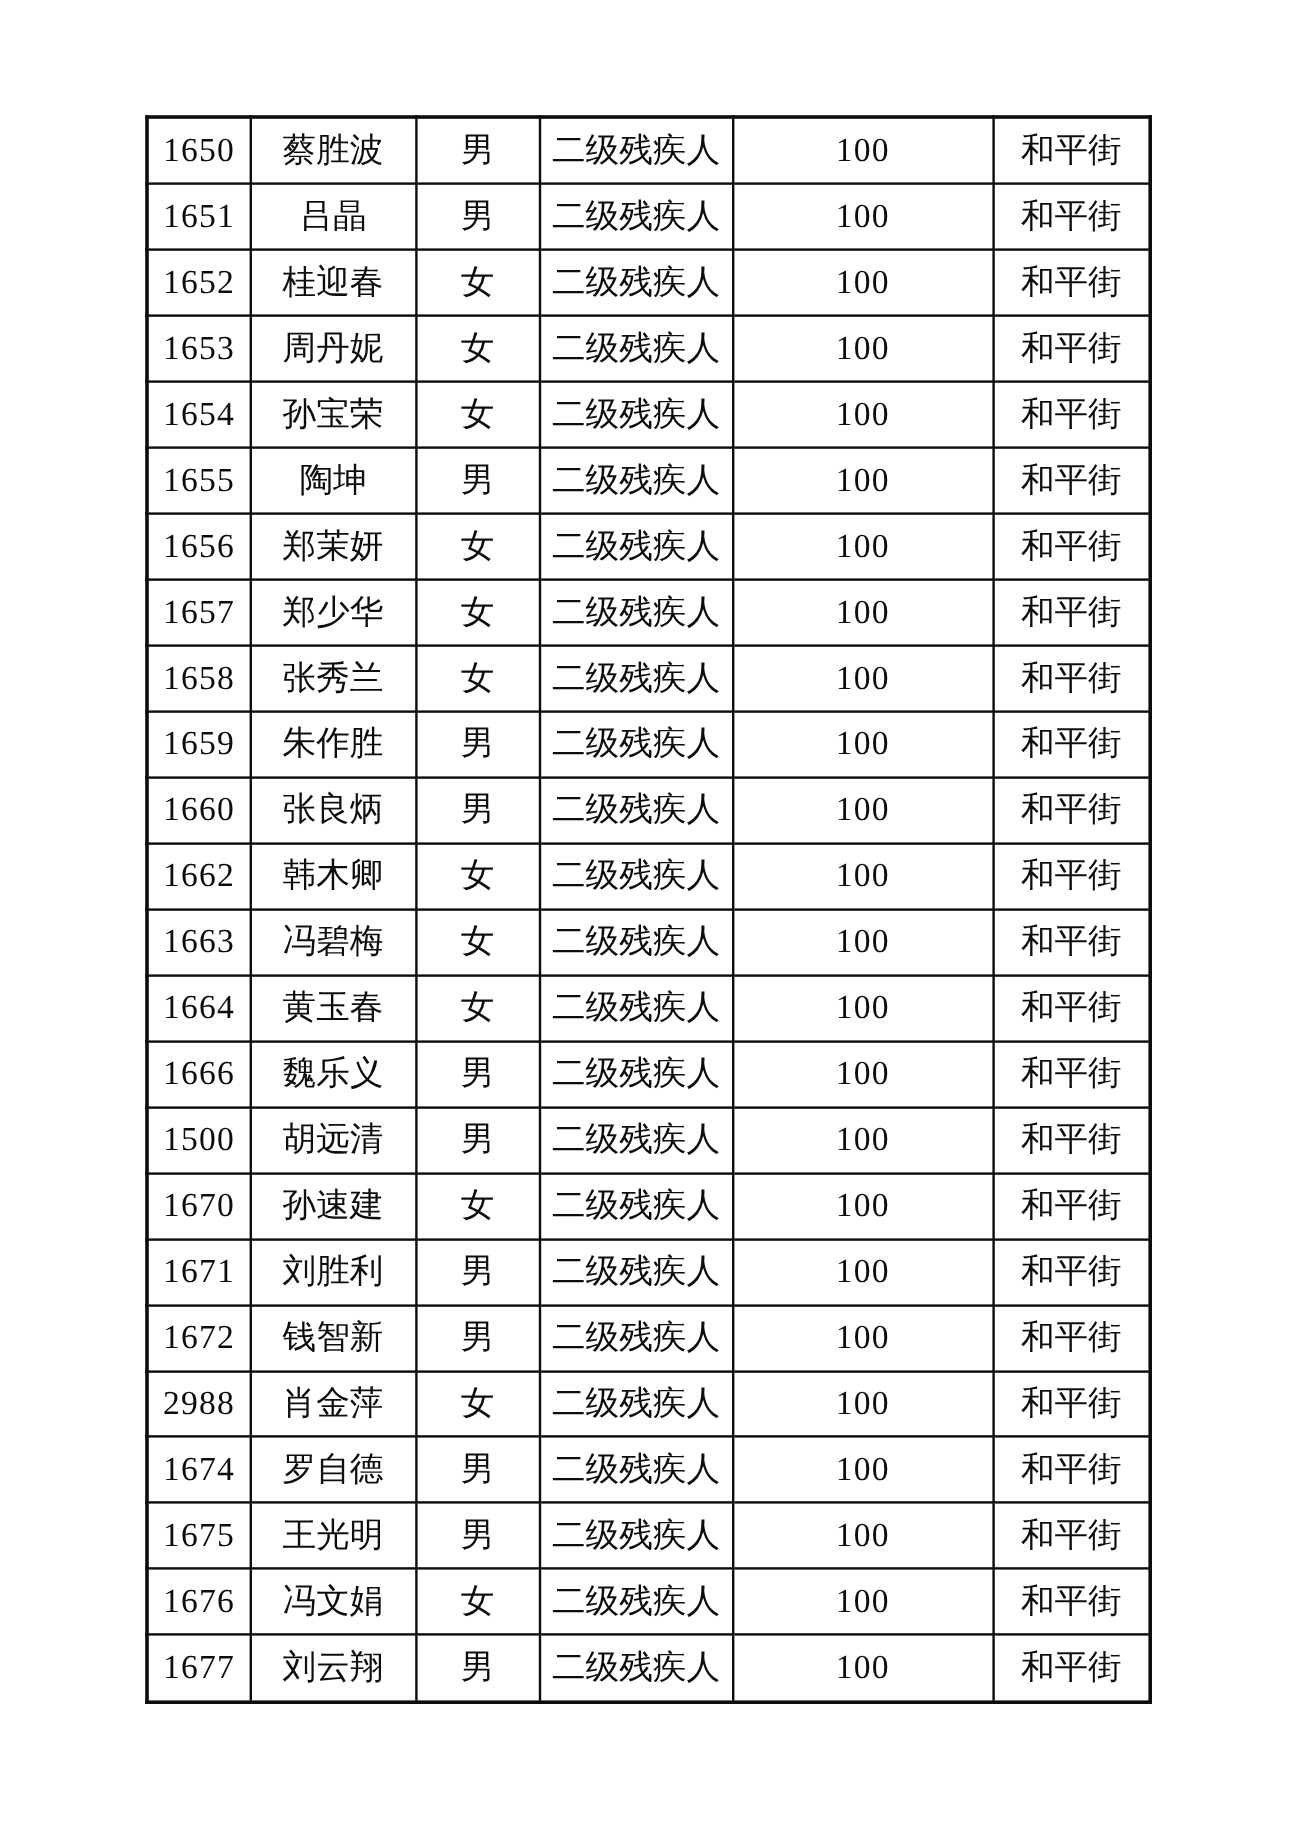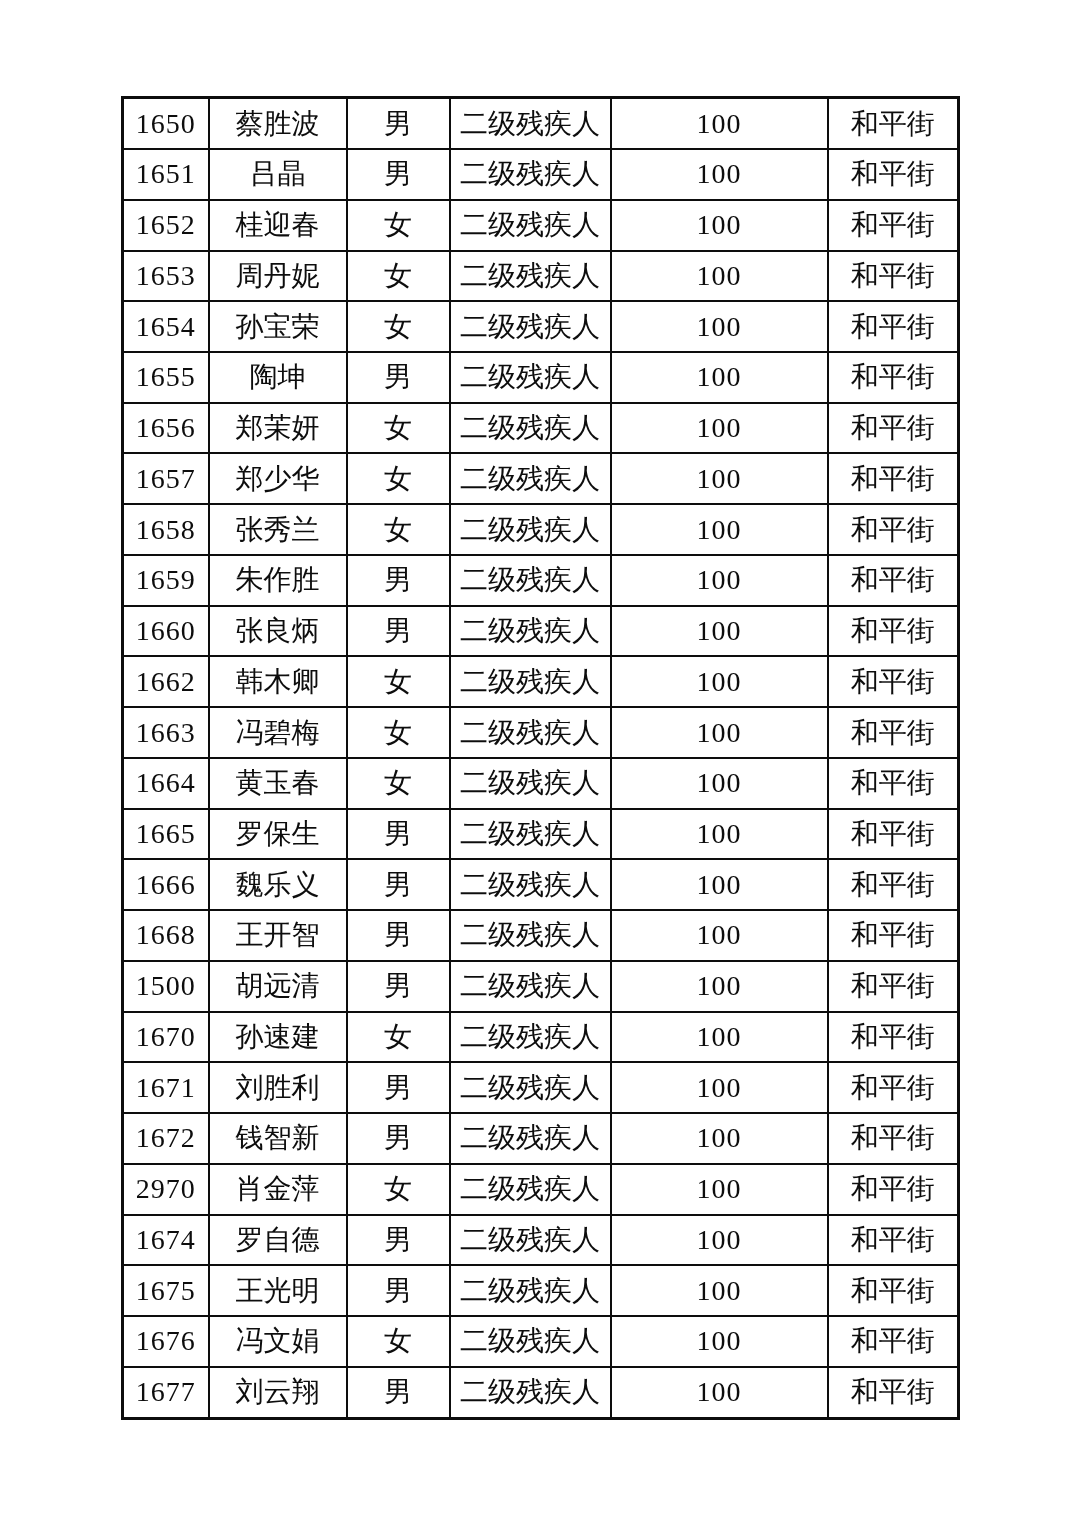--- a/index.html
+++ b/index.html
@@ -170,44 +170,28 @@
         </tr>
         <tr>
           <td class="col-id">1664</td>
           <td class="col-name">黄玉春</td>
           <td class="col-gender">女</td>
           <td class="col-category">二级残疾人</td>
           <td class="col-amount">100</td>
           <td class="col-street">和平街</td>
         </tr>
         <tr>
-          <td class="col-id">1665</td>
-          <td class="col-name">罗保生</td>
-          <td class="col-gender">男</td>
-          <td class="col-category">二级残疾人</td>
-          <td class="col-amount">100</td>
-          <td class="col-street">和平街</td>
-        </tr>
-        <tr>
           <td class="col-id">1666</td>
           <td class="col-name">魏乐义</td>
           <td class="col-gender">男</td>
           <td class="col-category">二级残疾人</td>
           <td class="col-amount">100</td>
           <td class="col-street">和平街</td>
         </tr>
         <tr>
-          <td class="col-id">1668</td>
-          <td class="col-name">王开智</td>
-          <td class="col-gender">男</td>
-          <td class="col-category">二级残疾人</td>
-          <td class="col-amount">100</td>
-          <td class="col-street">和平街</td>
-        </tr>
-        <tr>
           <td class="col-id">1500</td>
           <td class="col-name">胡远清</td>
           <td class="col-gender">男</td>
           <td class="col-category">二级残疾人</td>
           <td class="col-amount">100</td>
           <td class="col-street">和平街</td>
         </tr>
         <tr>
           <td class="col-id">1670</td>
           <td class="col-name">孙速建</td>
@@ -226,21 +210,21 @@
         </tr>
         <tr>
           <td class="col-id">1672</td>
           <td class="col-name">钱智新</td>
           <td class="col-gender">男</td>
           <td class="col-category">二级残疾人</td>
           <td class="col-amount">100</td>
           <td class="col-street">和平街</td>
         </tr>
         <tr>
-          <td class="col-id">2970</td>
+          <td class="col-id">2988</td>
           <td class="col-name">肖金萍</td>
           <td class="col-gender">女</td>
           <td class="col-category">二级残疾人</td>
           <td class="col-amount">100</td>
           <td class="col-street">和平街</td>
         </tr>
         <tr>
           <td class="col-id">1674</td>
           <td class="col-name">罗自德</td>
           <td class="col-gender">男</td>

